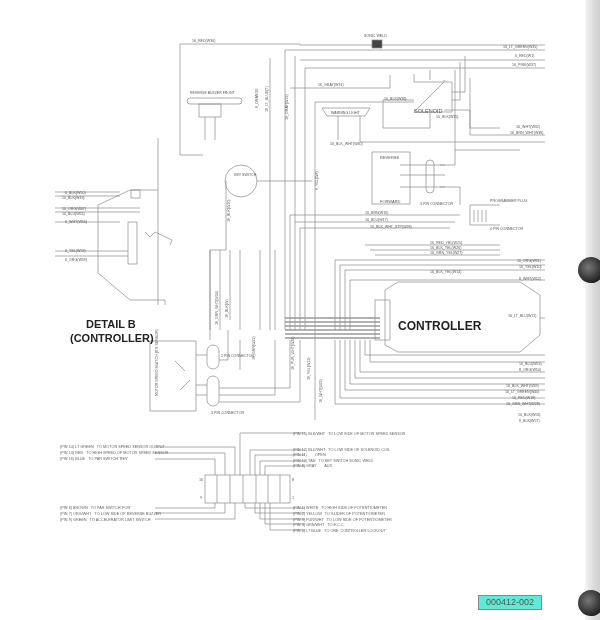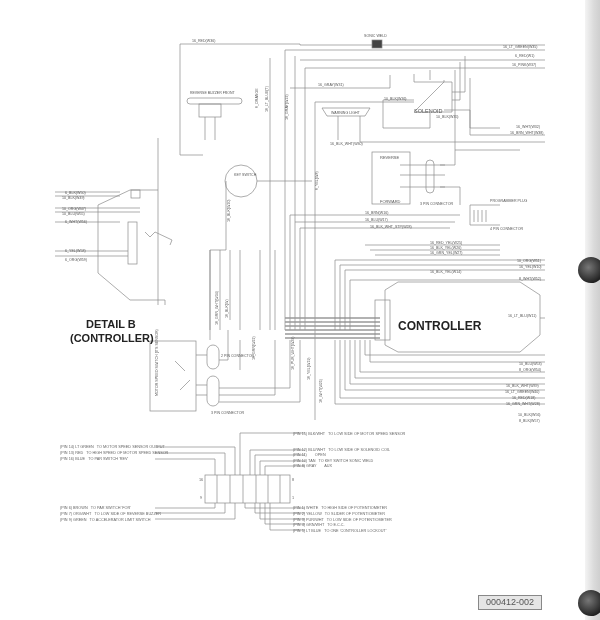--- a/index.html
+++ b/index.html
@@ -2,21 +2,21 @@
 <html><head>
 <meta charset="utf-8">
 <style>
   html,body{margin:0;padding:0;}
   body{width:600px;height:620px;position:relative;overflow:hidden;background:#ffffff;font-family:"Liberation Sans",sans-serif;color:#333;}
   #diagram{position:absolute;left:0;top:0;width:600px;height:620px;}
   .wl{font-family:"Liberation Sans",sans-serif;font-size:3.6px;fill:#555;}
   .small{font-family:"Liberation Sans",sans-serif;font-size:4px;fill:#555;}
   .pin{font-family:"Liberation Sans",sans-serif;font-size:3.8px;fill:#666;}
   .big{font-family:"Liberation Sans",sans-serif;font-weight:bold;fill:#222;}
-  .ref{position:absolute;left:478px;top:595px;width:62px;height:13px;border:1px solid #888;font-size:9px;line-height:13px;text-align:center;color:#555;background:#e5e5e5;}
+  .ref{position:absolute;left:478px;top:595px;width:62px;height:13px;border:1px solid #888;font-size:9px;line-height:13px;text-align:center;color:#555;background:#5eead4;}
   .shadow{position:absolute;left:585px;top:0;width:15px;height:620px;background:linear-gradient(to right,#f4f4f4,#dadada 60%,#cfcfcf);}
   .hole{position:absolute;left:578px;width:26px;height:26px;border-radius:50%;background:radial-gradient(circle at 40% 40%,#777,#222 70%,#111);}
 </style>
 </head>
 <body>
 
 <svg id="diagram" viewBox="0 0 600 620" xmlns="http://www.w3.org/2000/svg">
   <g stroke="#8a8a8a" stroke-width="0.7" fill="none">
 
     <path d="M180 44 H300 V45 H545"></path>

